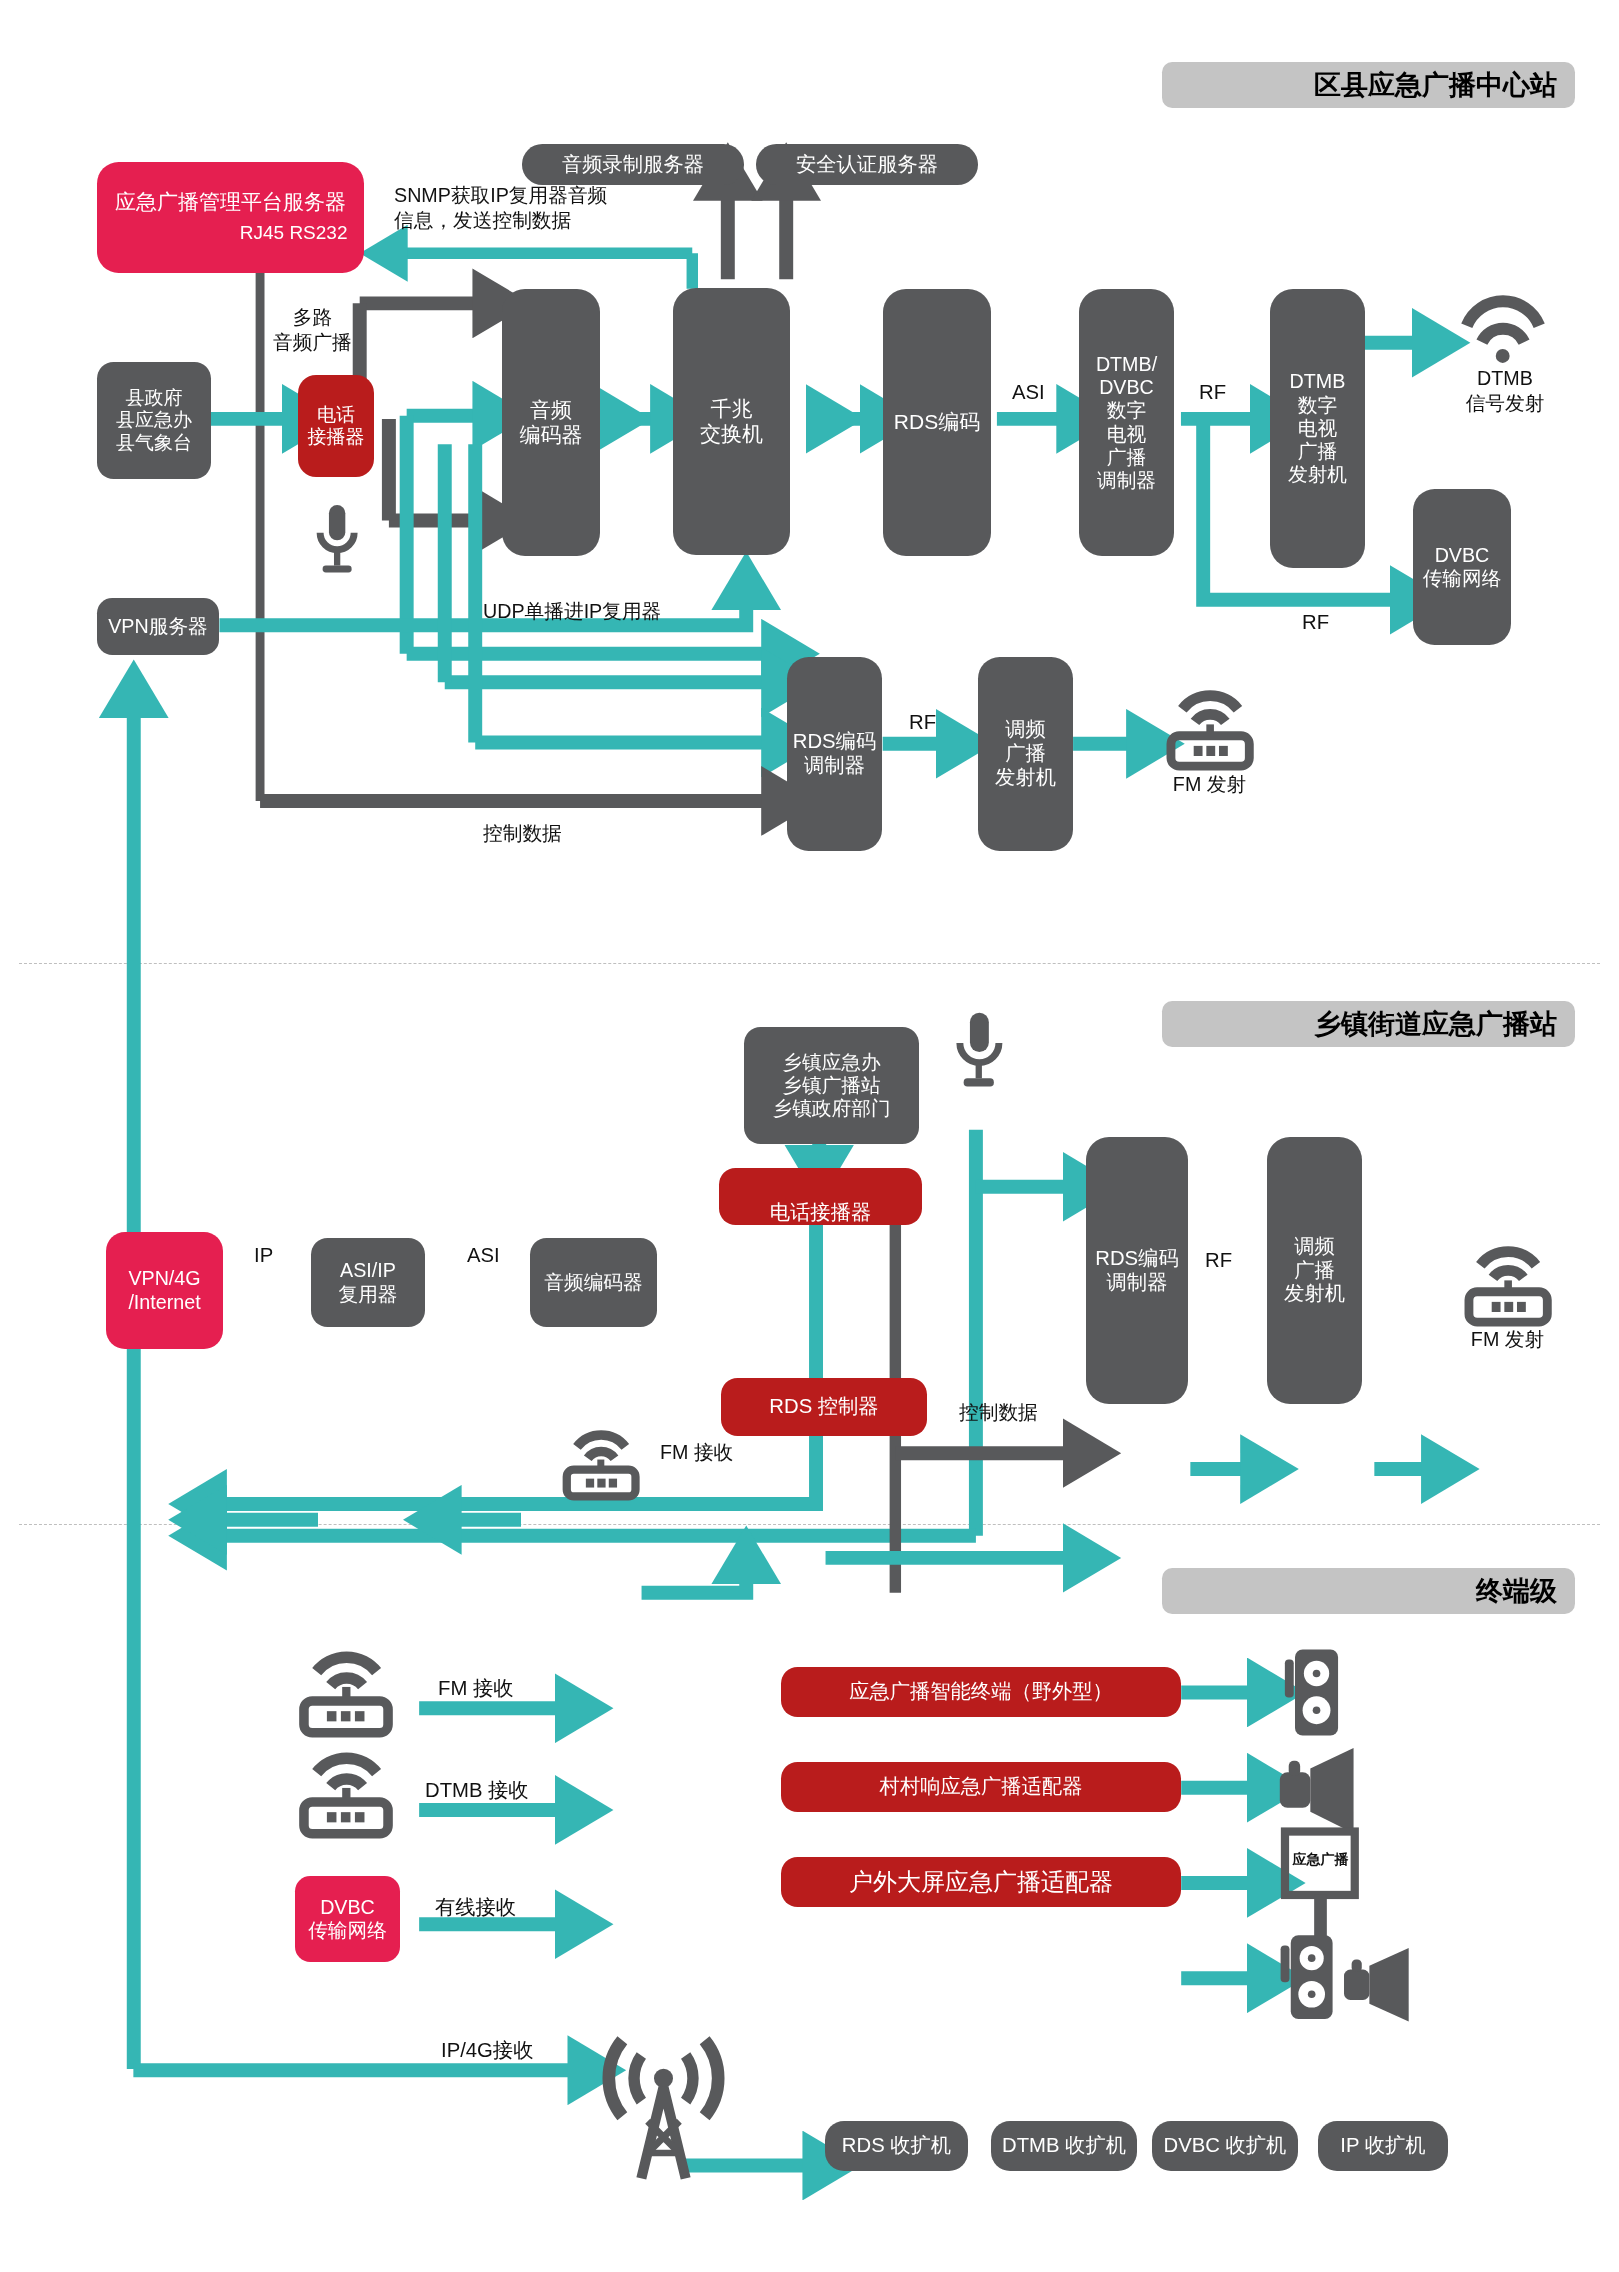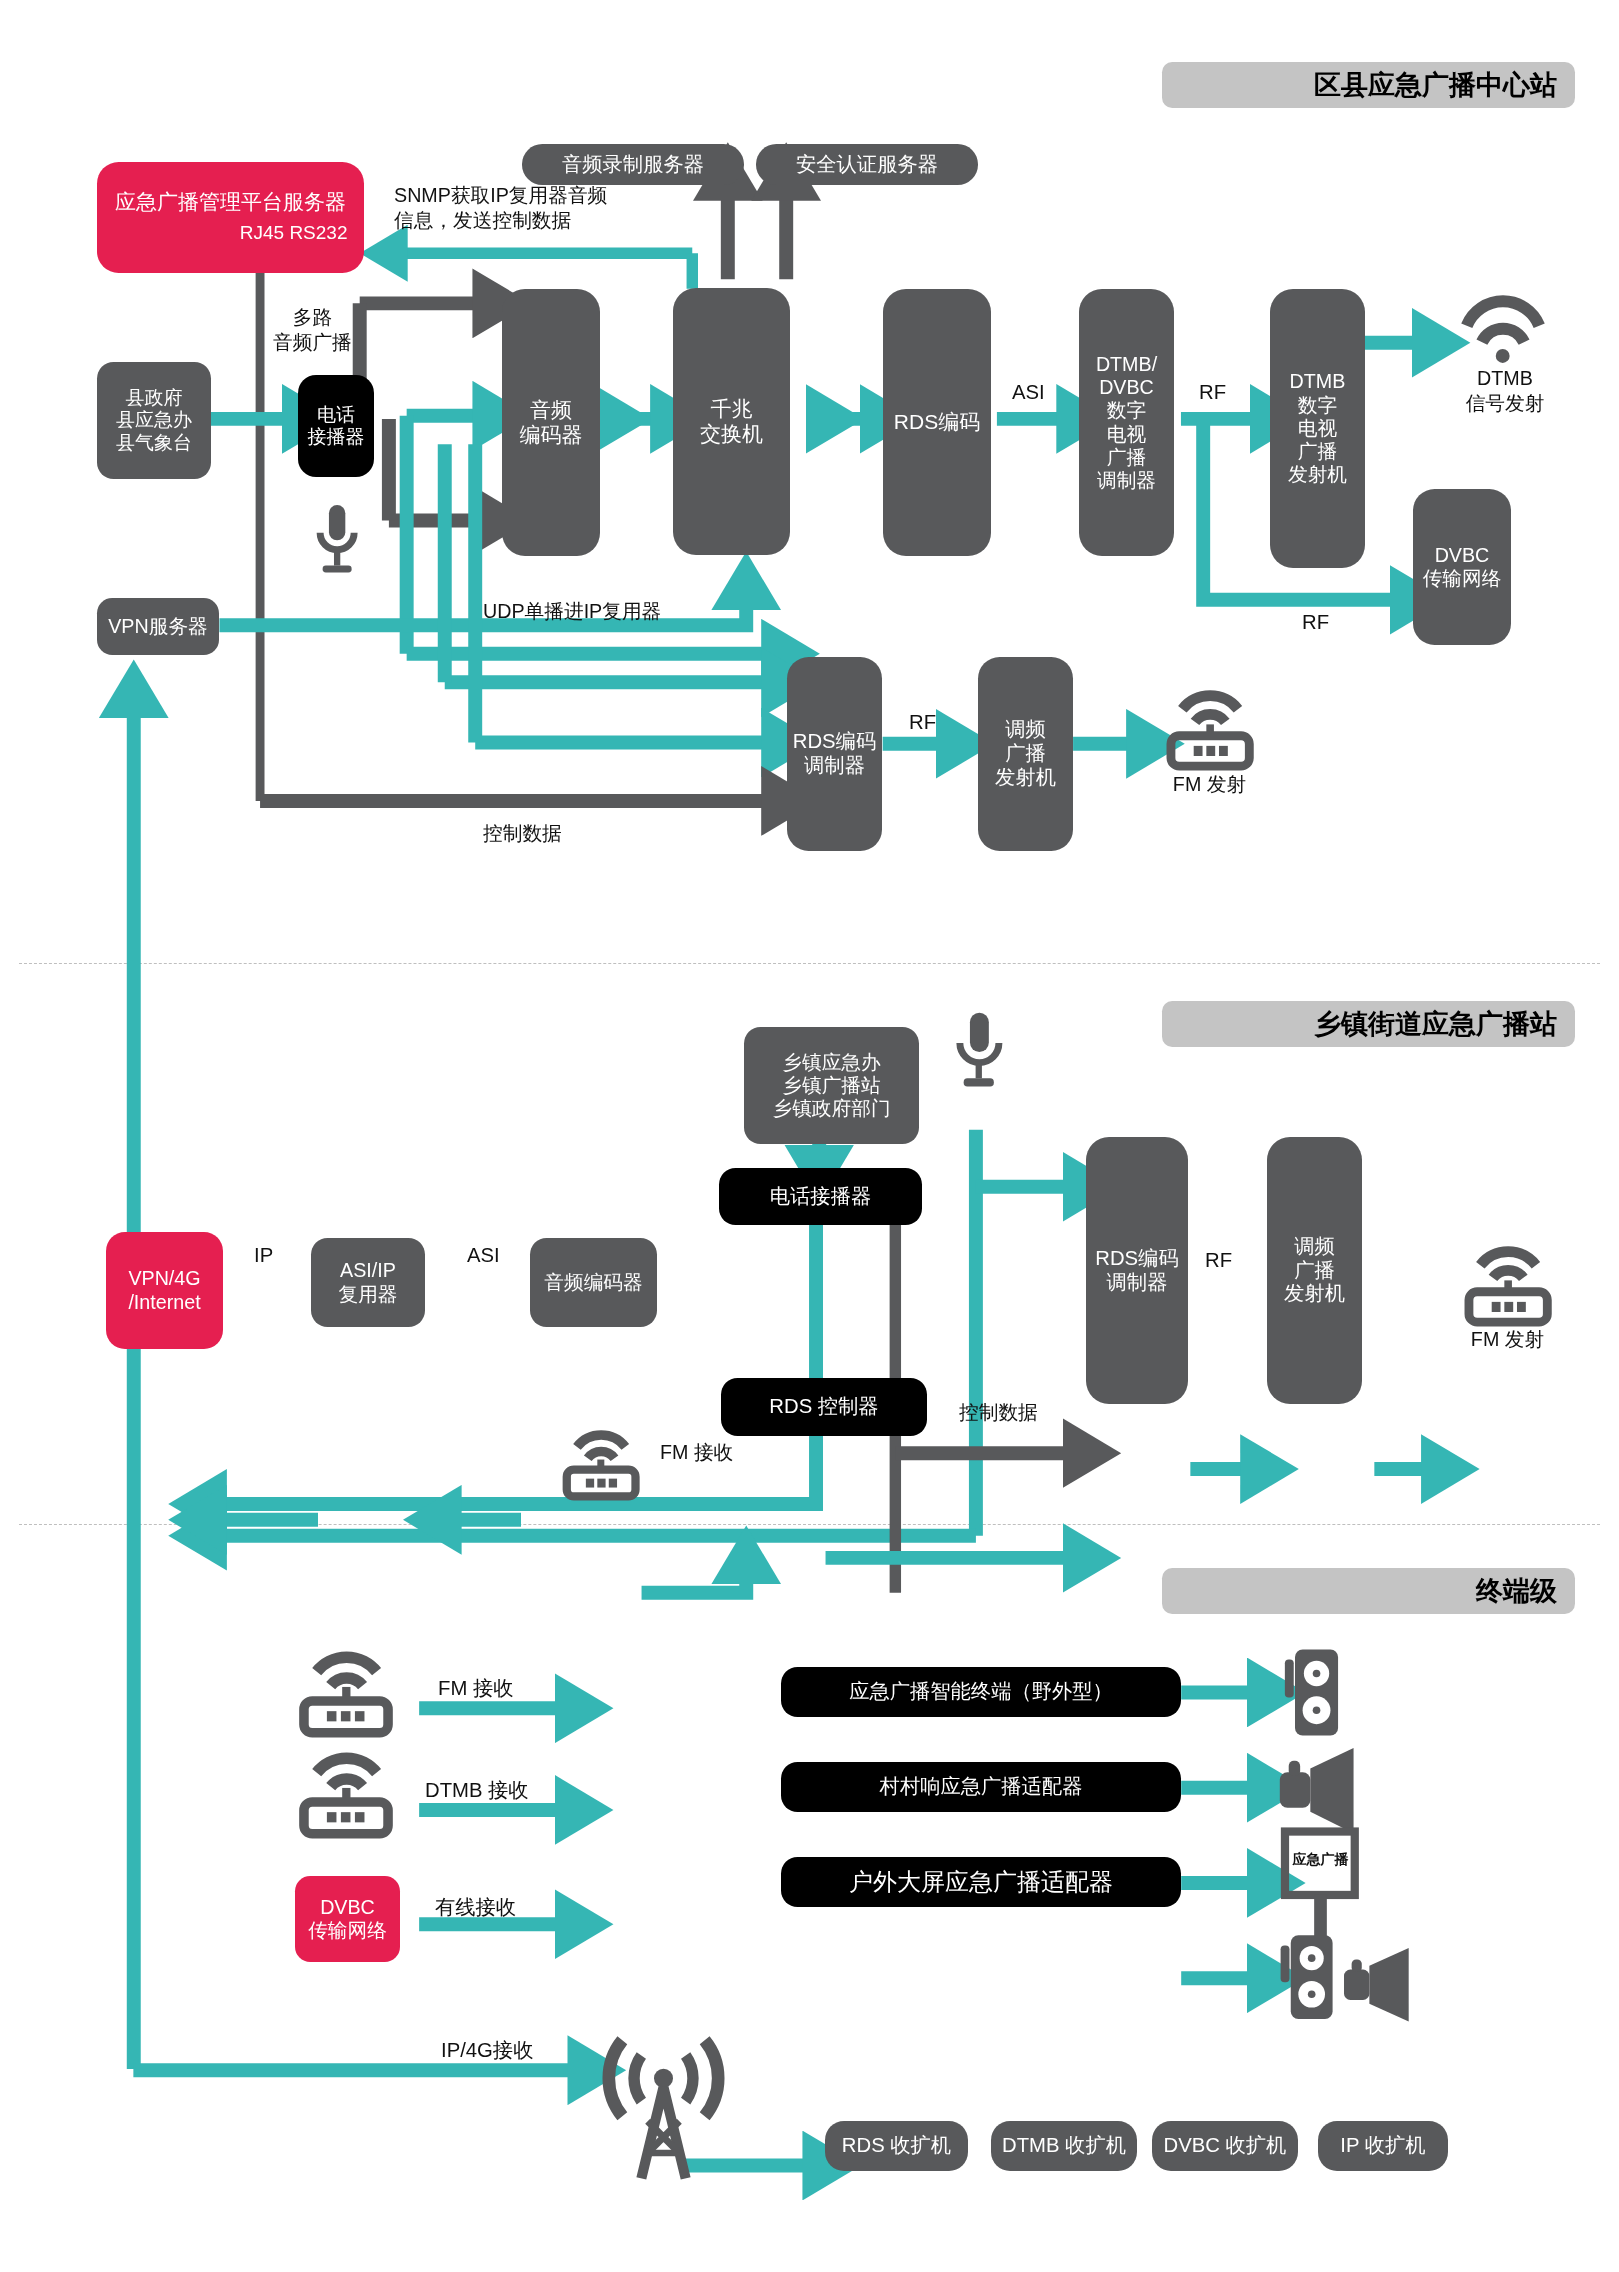--- a/index.html
+++ b/index.html
@@ -3,21 +3,21 @@
 <meta charset="utf-8">
 <style>
   html,body{margin:0;padding:0;background:#fff;}
   body{font-family:"Liberation Sans","DejaVu Sans",sans-serif;}
   #stage{position:relative;width:1620px;height:2273px;background:#fff;overflow:hidden;padding-left:26px;}
   .abs{position:absolute;box-sizing:border-box;}
   
   .node{display:flex;align-items:center;justify-content:center;text-align:center;
         color:#fff;line-height:1.18;}
   .grey{background:#58595b;}
-  .teal{background:#000000;}
+  .teal{background:#b91c1c;}
   .pink{background:#e51f50;}
   .banner{background:#c4c4c4;color:#000;display:flex;align-items:center;justify-content:flex-end;
           border-radius:10.2px;font-weight:bold;padding-right:18px;}
   .lbl{color:#111;white-space:pre;line-height:1.25;}
   .divider{border-top:1.9px dashed #bfbfbf;}
   svg{display:block;overflow:visible;}
 </style>
 </head>
 <body>
 
@@ -244,21 +244,21 @@
 乡镇政府部门</span>
   </div>
 
   <svg class="abs" style="left:946px;top:1010px;width:63px;height:92px;" viewBox="0 0 100 145" width="63" height="92">
     <rect x="38" y="4" width="30" height="62" rx="15" fill="#58595b"></rect>
     <path d="M22,52 a31,31 0 0 0 62,0" stroke="#58595b" stroke-width="11" fill="none"></path>
     <rect x="47" y="82" width="10" height="26" fill="#58595b"></rect>
     <rect x="28" y="108" width="48" height="13" rx="6" fill="#58595b"></rect>
   </svg>
 
-  <div class="abs node teal" style="left:719px;top:1168px;width:203px;height:57px;border-radius:16.5px;font-size:20.3px;">
+  <div class="abs node teal" style="left:719px;top:1168px;width:203px;height:57px;border-radius:16.5px;font-size:20.3px;align-items:flex-end;">
     <span>电话接播器</span>
   </div>
 
   <div class="abs node pink" style="left:70px;top:1232px;width:117px;height:117px;border-radius:19px;font-size:19.7px;white-space:pre;margin-left:36px;">
     <span>VPN/4G
 /Internet</span>
   </div>
 
   <div class="abs node grey" style="left:311px;top:1238px;width:114px;height:89px;border-radius:16.5px;font-size:19.7px;white-space:pre;">
     <span>ASI/IP

